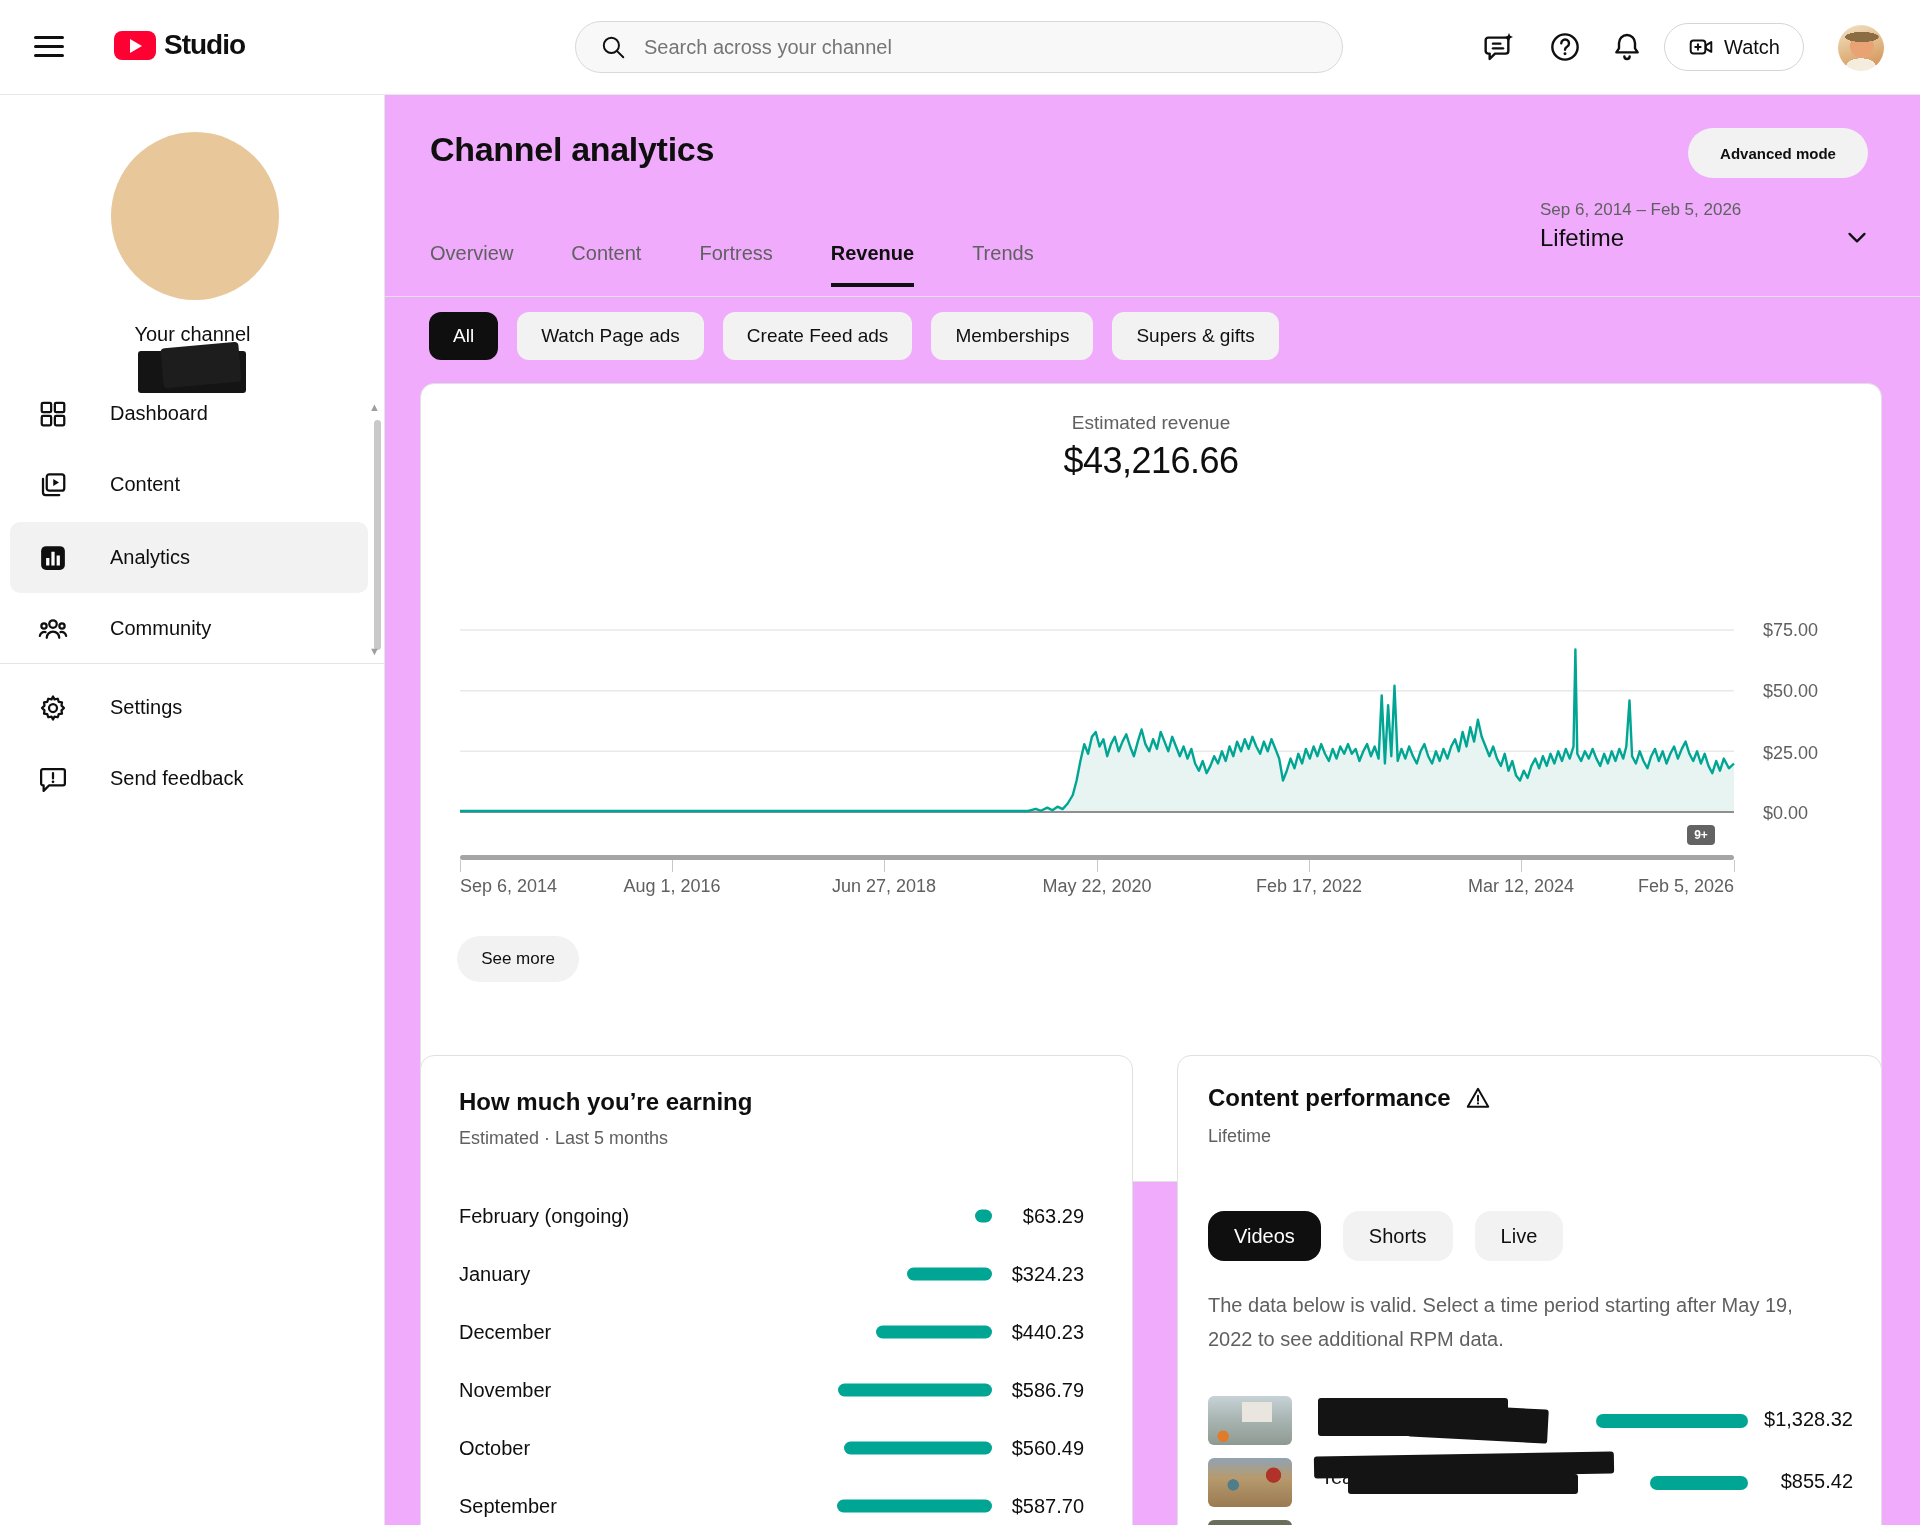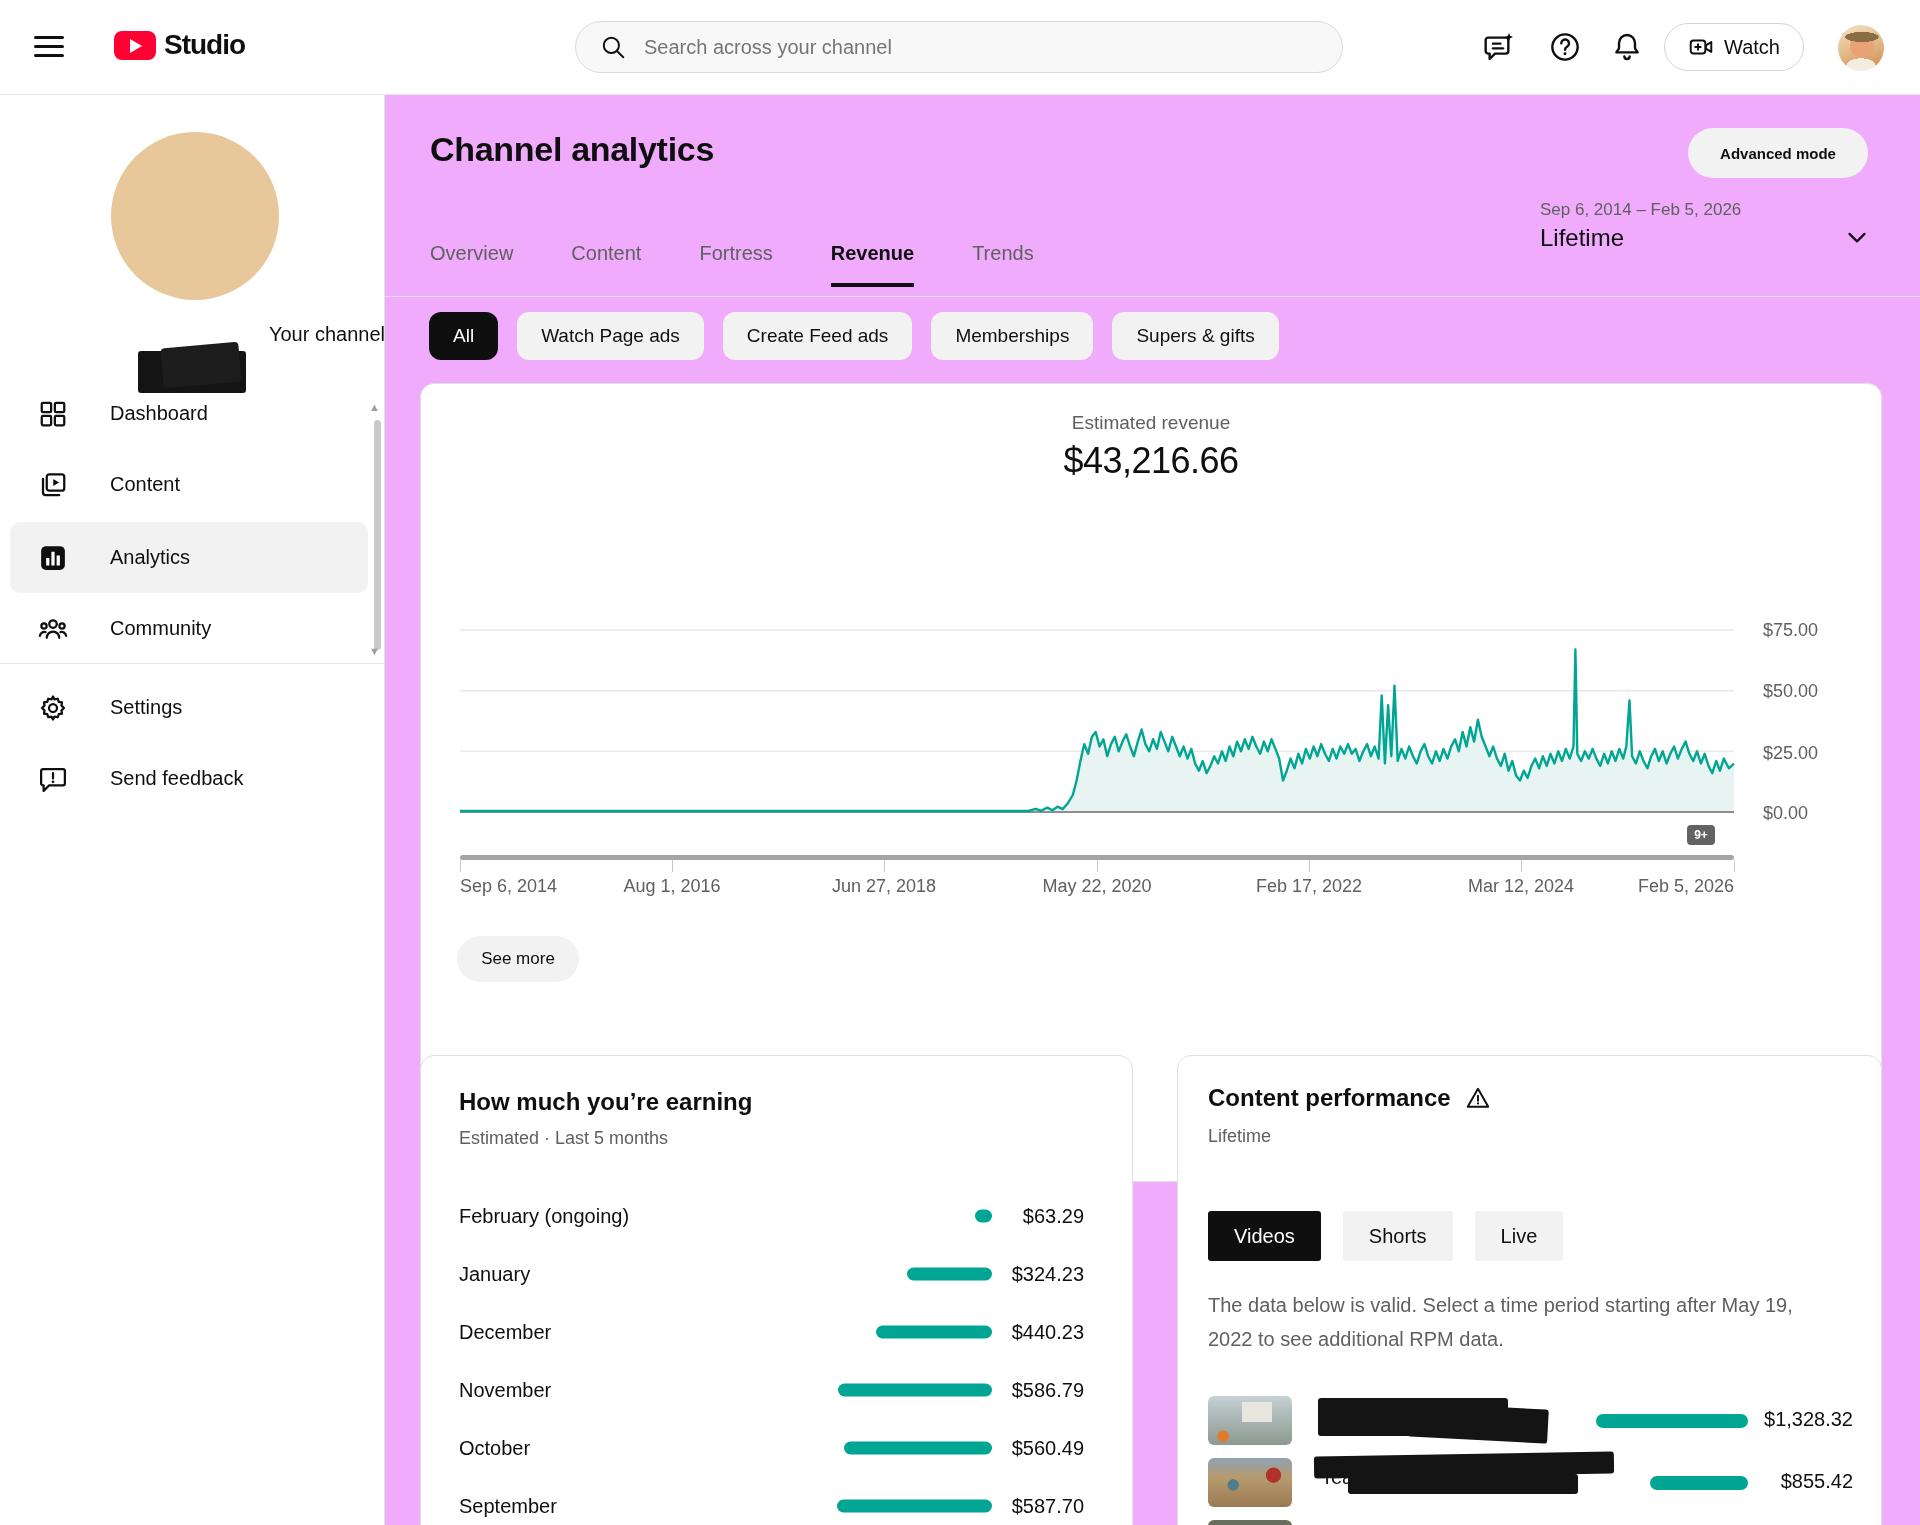--- a/index.html
+++ b/index.html
@@ -32,21 +32,21 @@
   .sidebar { position:absolute; left:0; top:95px; width:385px; height:1430px; background:#fff; border-right:1px solid #e5e5e5; z-index:20; }
   .ch-avatar { position:absolute; left:111px; top:37px; width:168px; height:168px; border-radius:50%;
      background:
        radial-gradient(ellipse 62% 14% at 53% 27%, #8f744a 0 60%, rgba(0,0,0,0) 61%),
        radial-gradient(ellipse 30% 9% at 55% 20%, #a98e5e 0 60%, rgba(0,0,0,0) 61%),
        radial-gradient(circle 40px at 54% 47%, #eaa475 0 96%, rgba(0,0,0,0) 100%),
        radial-gradient(ellipse 14% 4% at 54% 57%, #5f4430 0 60%, rgba(0,0,0,0) 61%),
        radial-gradient(ellipse 48% 22% at 48% 90%, #f6efe1 0 70%, rgba(0,0,0,0) 71%),
        linear-gradient(155deg,#f6e9cf 0%,#e9c georgia,#e9c493 45%,#d3904e 100%);
      background-color:#e8c79b; }
-  .your-channel { position:absolute; left:0; top:228px; width:385px; text-align:right; font-size:20px; font-weight:500; }
+  .your-channel { position:absolute; left:0; top:228px; width:385px; text-align:center; font-size:20px; font-weight:500; }
   .name-redaction { position:absolute; left:138px; top:256px; width:108px; height:42px; background:#141414; border-radius:3px; }
   .name-redaction:after { content:""; position:absolute; left:24px; top:-6px; width:78px; height:40px; background:#1d1d1d; transform:rotate(-5deg); border-radius:4px; }
   .nav-item { position:absolute; left:0; width:368px; height:71px; display:flex; align-items:center; gap:42px; padding-left:38px; cursor:pointer; font-size:20px; color:#0f0f0f; }
   .nav-item.selected { background:#f2f2f2; border-radius:10px; left:10px; width:358px; padding-left:28px; font-weight:500; }
   .nav-sep { position:absolute; left:0; top:568px; width:385px; border-top:1px solid #e5e5e5; }
   .side-scroll { position:absolute; left:374px; top:325px; width:7px; height:230px; background:#c9c9c9; border-radius:4px; }
   .scroll-arrow { position:absolute; left:369px; font-size:11px; color:#9e9e9e; }
 
   
   .page-title { position:absolute; left:430px; top:130px; font-size:34px; font-weight:bold; letter-spacing:-0.3px; z-index:5; }
@@ -93,21 +93,21 @@
   .earn-row .lbl { position:absolute; left:38px; top:50%; transform:translateY(-50%); font-size:20px; }
   .earn-row .bar { position:absolute; right:140px; top:50%; transform:translateY(-50%); height:13px; border-radius:7px; background:#00a693; }
   .earn-row .val { position:absolute; right:48px; top:50%; transform:translateY(-50%); font-size:20px; text-align:right; width:86px; }
 
   
   .perf-card { left:1177px; top:1055px; width:705px; height:560px; }
   .perf-title-row { position:absolute; left:30px; top:28px; display:flex; align-items:center; gap:14px; }
   .perf-title-row .t { font-size:24px; font-weight:bold; }
   .perf-sub { position:absolute; left:30px; top:70px; font-size:18px; color:#606060; }
   .perf-chips { position:absolute; left:30px; top:155px; display:flex; gap:22px; }
-  .perf-chip { height:50px; border-radius:3px; background:#f2f2f2; font-size:20px; font-weight:500; display:flex; align-items:center; padding:11px 26px; cursor:pointer; }
+  .perf-chip { height:50px; border-radius:16px; background:#f2f2f2; font-size:20px; font-weight:500; display:flex; align-items:center; padding:11px 26px; cursor:pointer; }
   .perf-chip.active { background:#0f0f0f; color:#fff; }
   .perf-note { position:absolute; left:30px; top:232px; width:630px; font-size:20px; line-height:34px; color:#606060; }
   .perf-row { position:absolute; left:30px; width:645px; height:56px; }
   .thumb { position:absolute; left:0; top:0; width:84px; height:49px; border-radius:6px; overflow:hidden; }
   .thumb1 { background:
       radial-gradient(circle 6px at 18% 82%, #e07b2a 0 90%, rgba(0,0,0,0) 100%),
       radial-gradient(circle 5px at 68% 40%, #c23b2e 0 90%, rgba(0,0,0,0) 100%),
       linear-gradient(180deg,#c7d2d6 0%,#aab6b4 45%,#8e9a90 100%); }
   .thumb1:after { content:""; position:absolute; left:34px; top:6px; width:30px; height:20px; background:#e9e6df; }
   .thumb2 { background:

